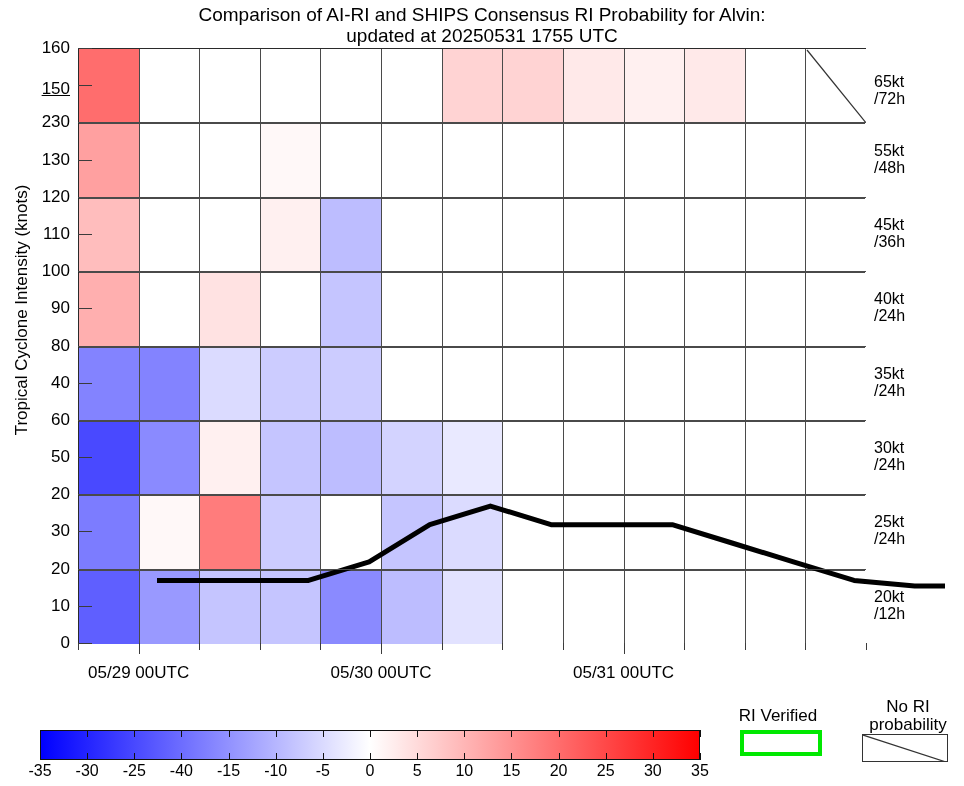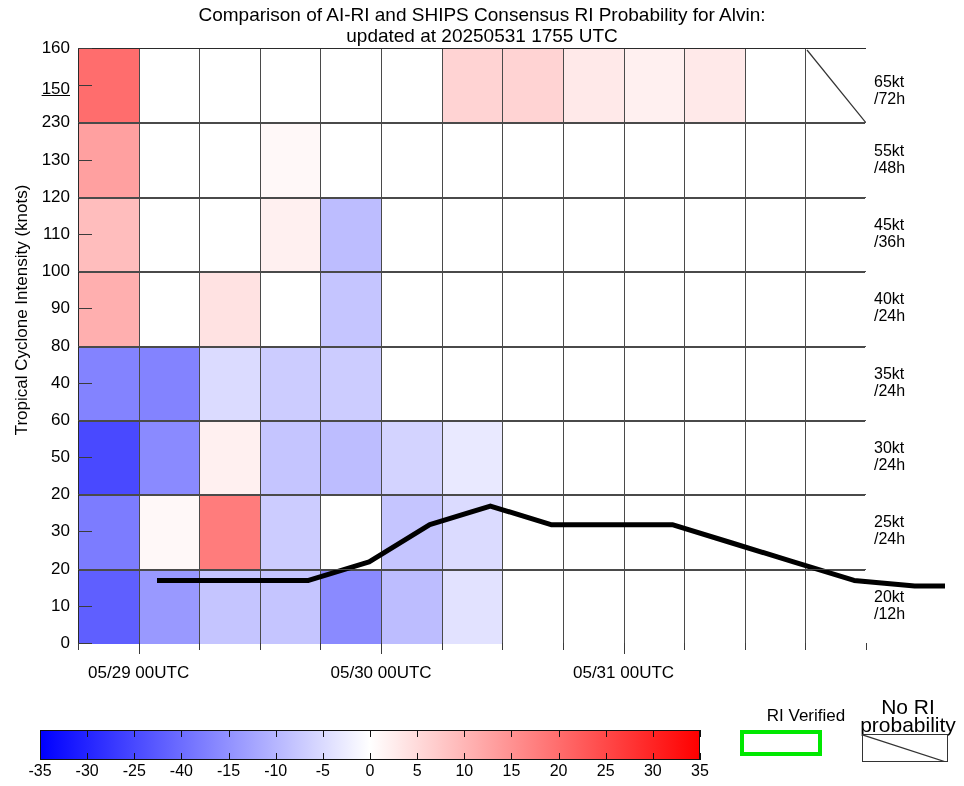--- a/index.html
+++ b/index.html
@@ -58,25 +58,25 @@
   .cbar{
     position:absolute;left:40px;top:730px;width:660px;height:30px;
     border:1.4px solid #111;box-sizing:border-box;
   }
   .cbticks{position:absolute;left:40px;top:730px;width:660px;height:30px;}
   .cbtick{position:absolute;top:0;width:0;height:7px;border-left:1.3px solid #111;}
   .cbtick.bot{top:23px;}
   .cblab{position:absolute;top:762px;width:50px;text-align:center;font-size:16px;}
 
   
-  .leg-ri-title{position:absolute;left:746px;top:706px;width:120px;text-align:center;font-size:17px;}
+  .leg-ri-title{position:absolute;left:718px;top:706px;width:120px;text-align:center;font-size:17px;}
   .leg-ri-box{position:absolute;left:740px;top:730px;width:82px;height:26px;
     border:4px solid #00e800;background:#fff;box-sizing:border-box;}
   .leg-nori-title{position:absolute;left:852px;top:698px;width:112px;text-align:center;
-    font-size:21px;line-height:18px;white-space:pre-line;}
+    font-size:17px;line-height:18px;white-space:pre-line;}
   .leg-nori-box{position:absolute;left:862px;top:734px;width:86px;height:28px;
     border:1.2px solid #333;background:#fff;box-sizing:border-box;overflow:hidden;}
 </style>
 </head>
 <body>
 
 <div id="root">
 
   <div class="title">Comparison of AI-RI and SHIPS Consensus RI Probability for Alvin:
 updated at 20250531 1755 UTC</div>

